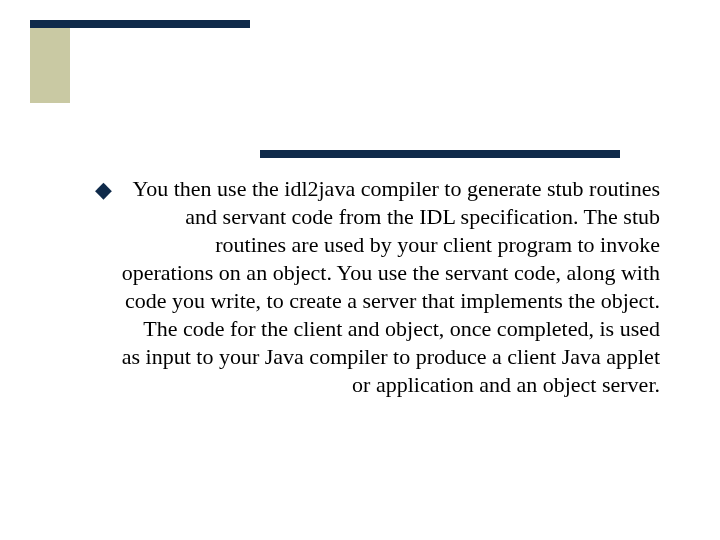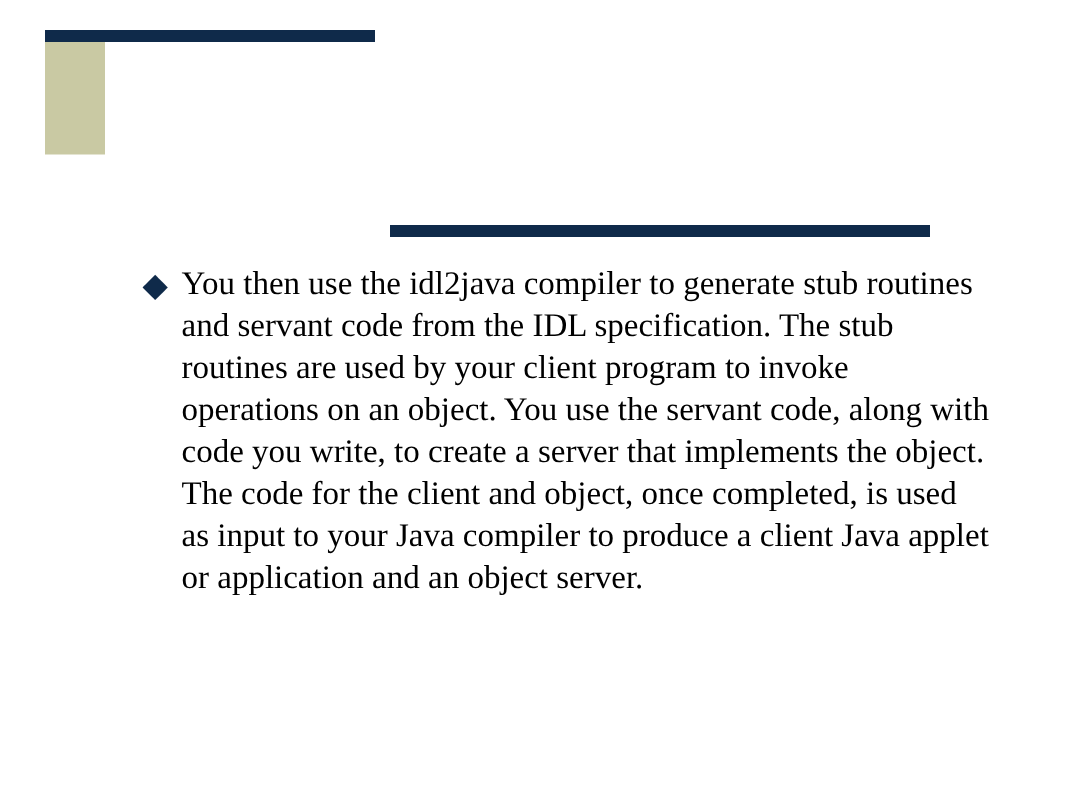--- a/index.html
+++ b/index.html
@@ -62,20 +62,21 @@
     font-size: 22px;
     line-height: 28px;
     color: #0f2a4a;
     padding-top: 1px;
   }
   .bullet-text {
     flex: 1 1 auto;
     font-size: 22px;
     line-height: 28px;
     color: #000000;
+    text-align: right;
   }
 </style>
 </head>
 <body>
 
 <div class="slide">
   <div class="bar-top-left"></div>
   <div class="block-khaki"></div>
   <div class="bar-mid"></div>
 

